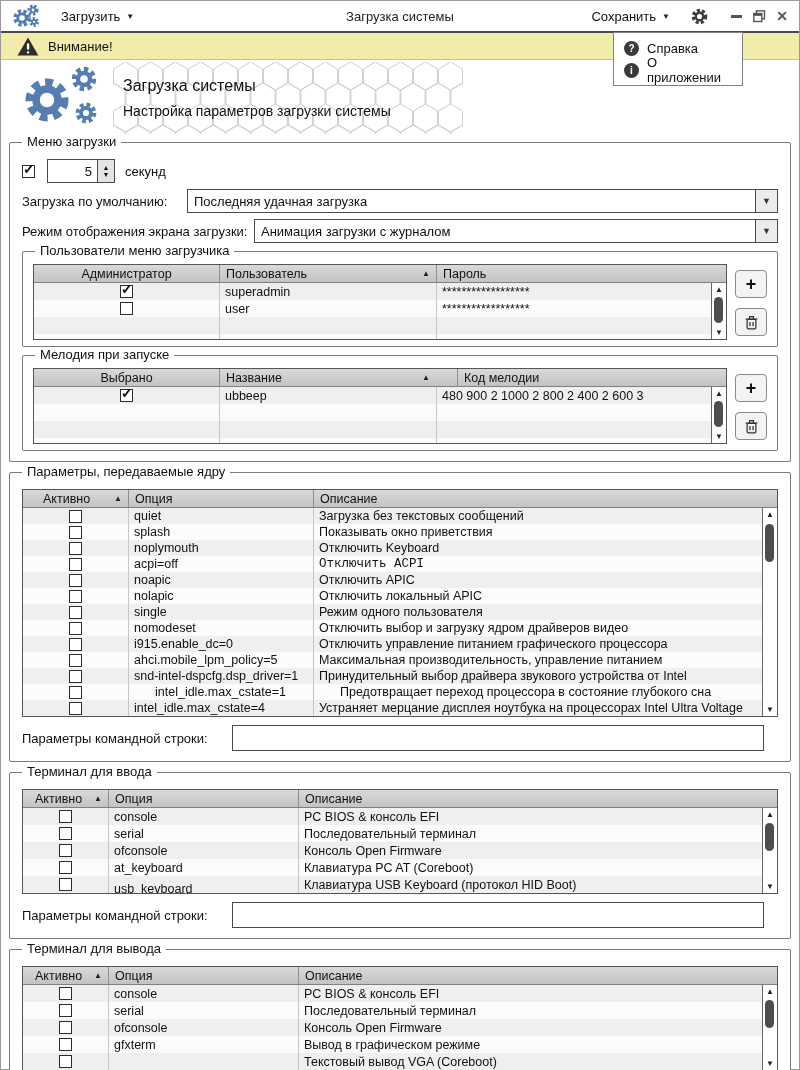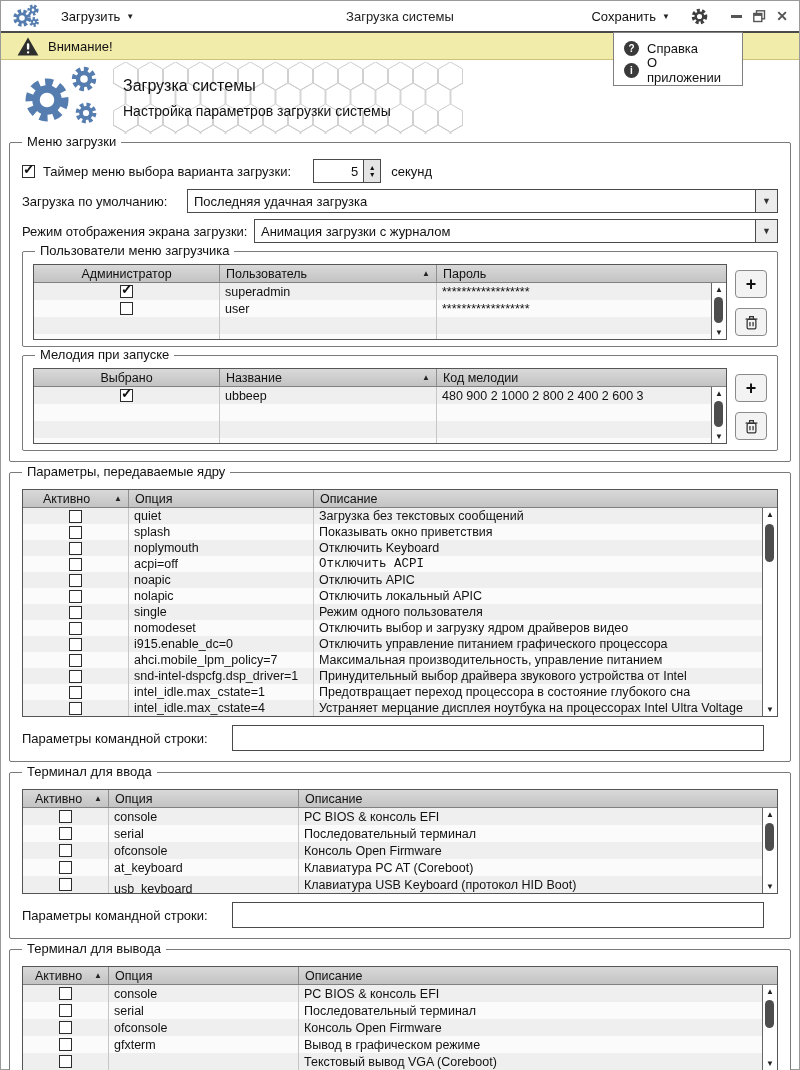--- a/index.html
+++ b/index.html
@@ -212,21 +212,20 @@
       <div class="hero-title">Загрузка системы</div>
       <div class="hero-sub">Настройка параметров загрузки системы</div>
     </div>
   </div>
 
   <div class="group">
     <span class="legend">Меню загрузки</span>
 
     <div class="frow" style="margin-top:4px;">
       <span class="cb on"></span>
-      <span class="lbl" style="margin-left:8px;">Таймер меню выбора варианта загрузки:</span>
       <span class="spin">
         <span class="spin-val">5</span>
         <span class="spin-arr">
             <span>▲</span>
             <span>▼</span>
           </span>
       </span>
       <span class="lbl" style="margin-left:10px;">секунд</span>
     </div>
 
@@ -307,21 +306,21 @@
       <span class="legend">Мелодия при запуске</span>
       <div class="tbl">
         <div class="thead">
           <span class="hc" style="width:185px;justify-content:center;">
               <span>Выбрано</span>
             </span>
           <span class="hc" style="width:217px;">
               <span>Название</span>
               <span class="sort">▲</span>
             </span>
-          <span class="hc" style="flex:1;">
+          <span class="hc" style="flex:1;margin-left:21px;">
               <span>Код мелодии</span>
             </span>
         </div>
         <div class="tbody r17" style="height:56px;">
 
             <div class="trow">
               <span class="tc center" style="width:185px;">
                 <span class="cb on"></span>
               </span>
               <span class="tc" style="width:217px;">ubbeep</span>
@@ -439,37 +438,37 @@
               <span class="cb"></span>
             </span>
             <span class="tc kopt" style="width:185px;">i915.enable_dc=0</span>
             <span class="tc" style="flex:1;padding-right:20px;">Отключить управление питанием графического процессора</span>
           </div>
 
           <div class="trow">
             <span class="tc center" style="width:105px;">
               <span class="cb"></span>
             </span>
-            <span class="tc kopt" style="width:185px;">ahci.mobile_lpm_policy=7</span>
+            <span class="tc kopt" style="width:185px;">ahci.mobile_lpm_policy=5</span>
             <span class="tc" style="flex:1;padding-right:20px;">Максимальная производительность, управление питанием</span>
           </div>
 
           <div class="trow">
             <span class="tc center" style="width:105px;">
               <span class="cb"></span>
             </span>
             <span class="tc kopt" style="width:185px;">snd-intel-dspcfg.dsp_driver=1</span>
             <span class="tc" style="flex:1;padding-right:20px;">Принудительный выбор драйвера звукового устройства от Intel</span>
           </div>
 
           <div class="trow">
             <span class="tc center" style="width:105px;">
               <span class="cb"></span>
             </span>
-            <span class="tc kopt" style="width:185px;">intel_idle.max_cstate=1</span>
+            <span class="tc kopt" style="width:185px;margin-left:21px;">intel_idle.max_cstate=1</span>
             <span class="tc" style="flex:1;padding-right:20px;">Предотвращает переход процессора в состояние глубокого сна</span>
           </div>
 
           <div class="trow">
             <span class="tc center" style="width:105px;">
               <span class="cb"></span>
             </span>
             <span class="tc kopt" style="width:185px;">intel_idle.max_cstate=4</span>
             <span class="tc" style="flex:1;padding-right:20px;">Устраняет мерцание дисплея ноутбука на процессорах Intel Ultra Voltage</span>
           </div>

